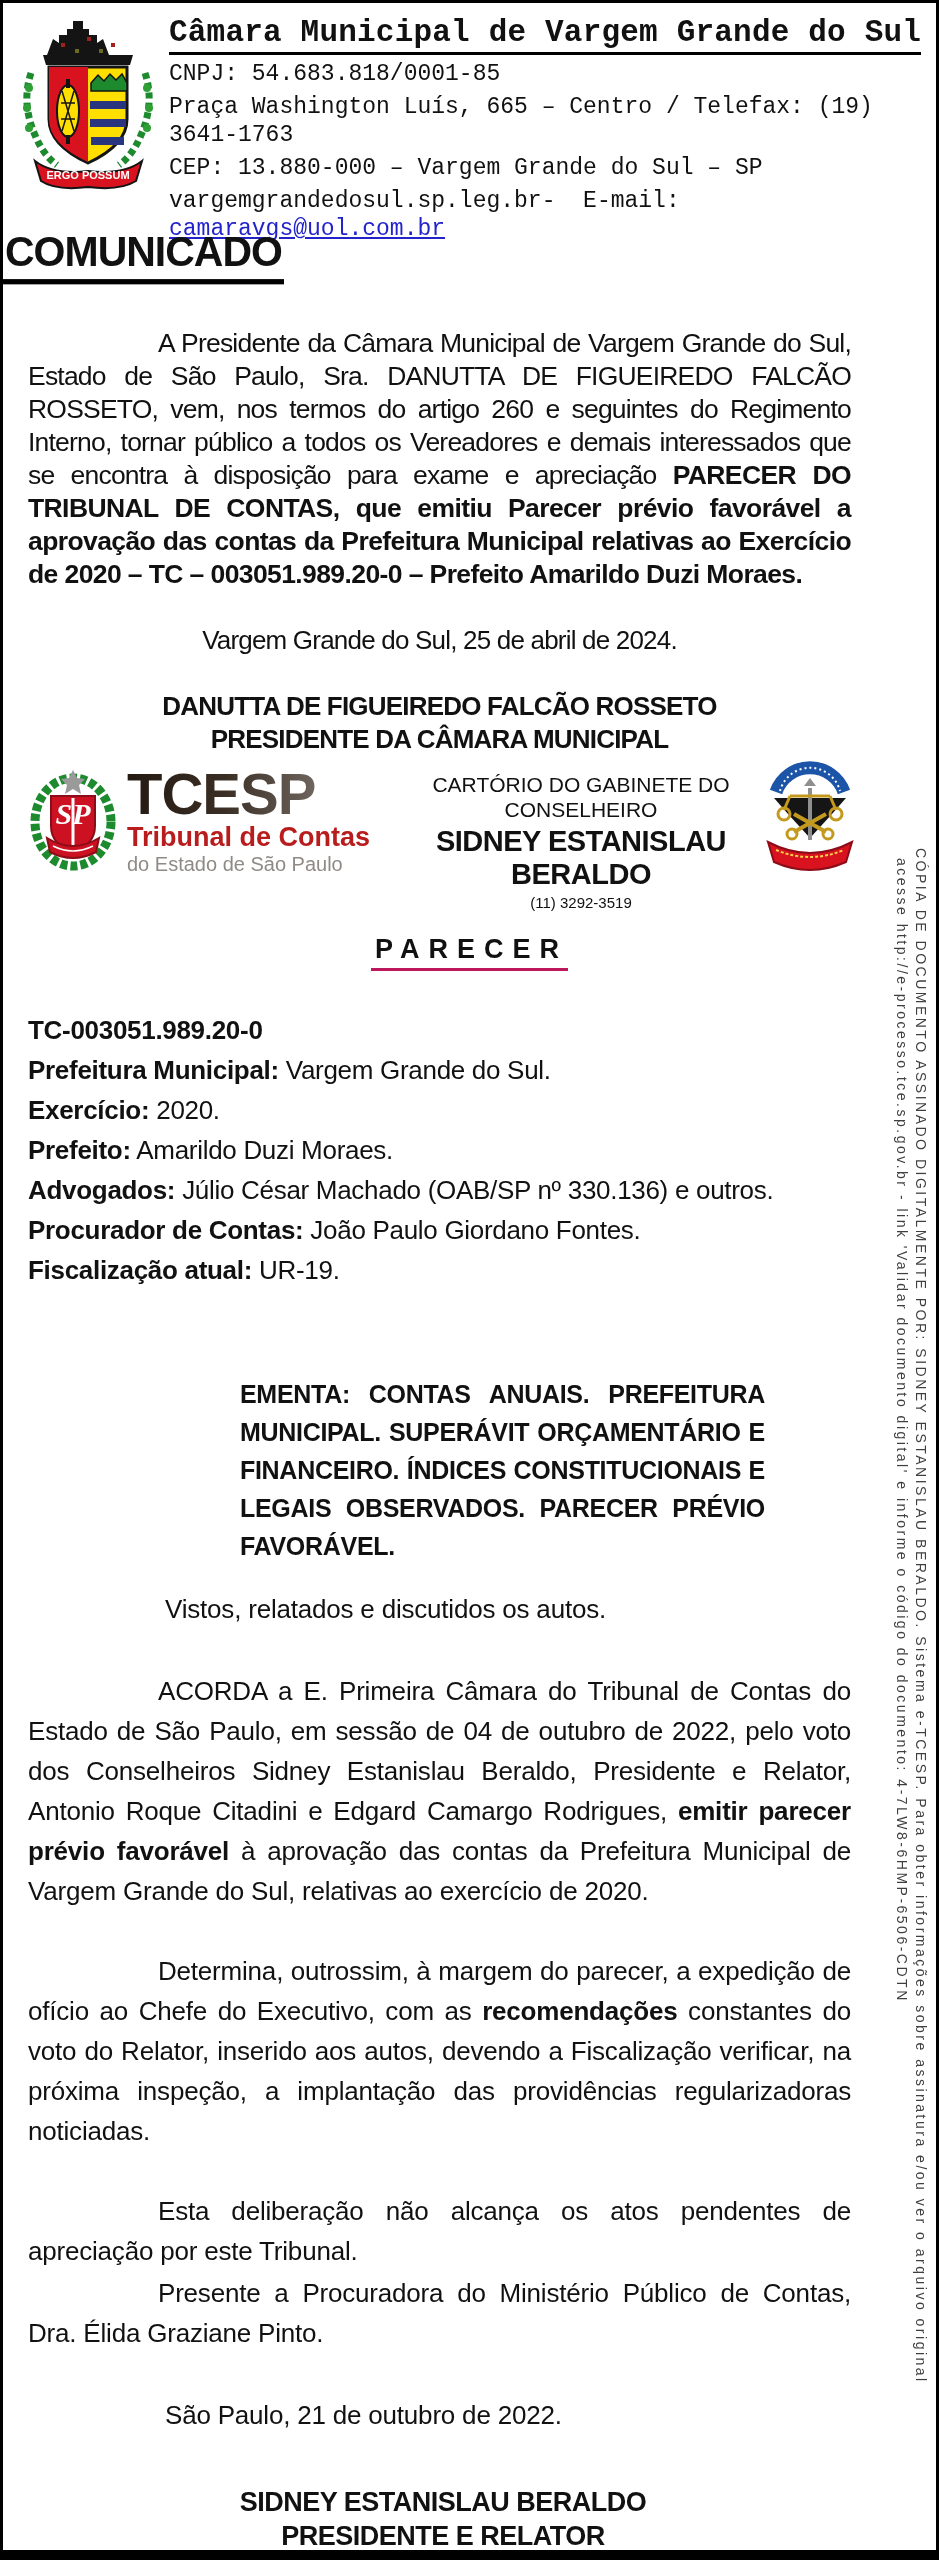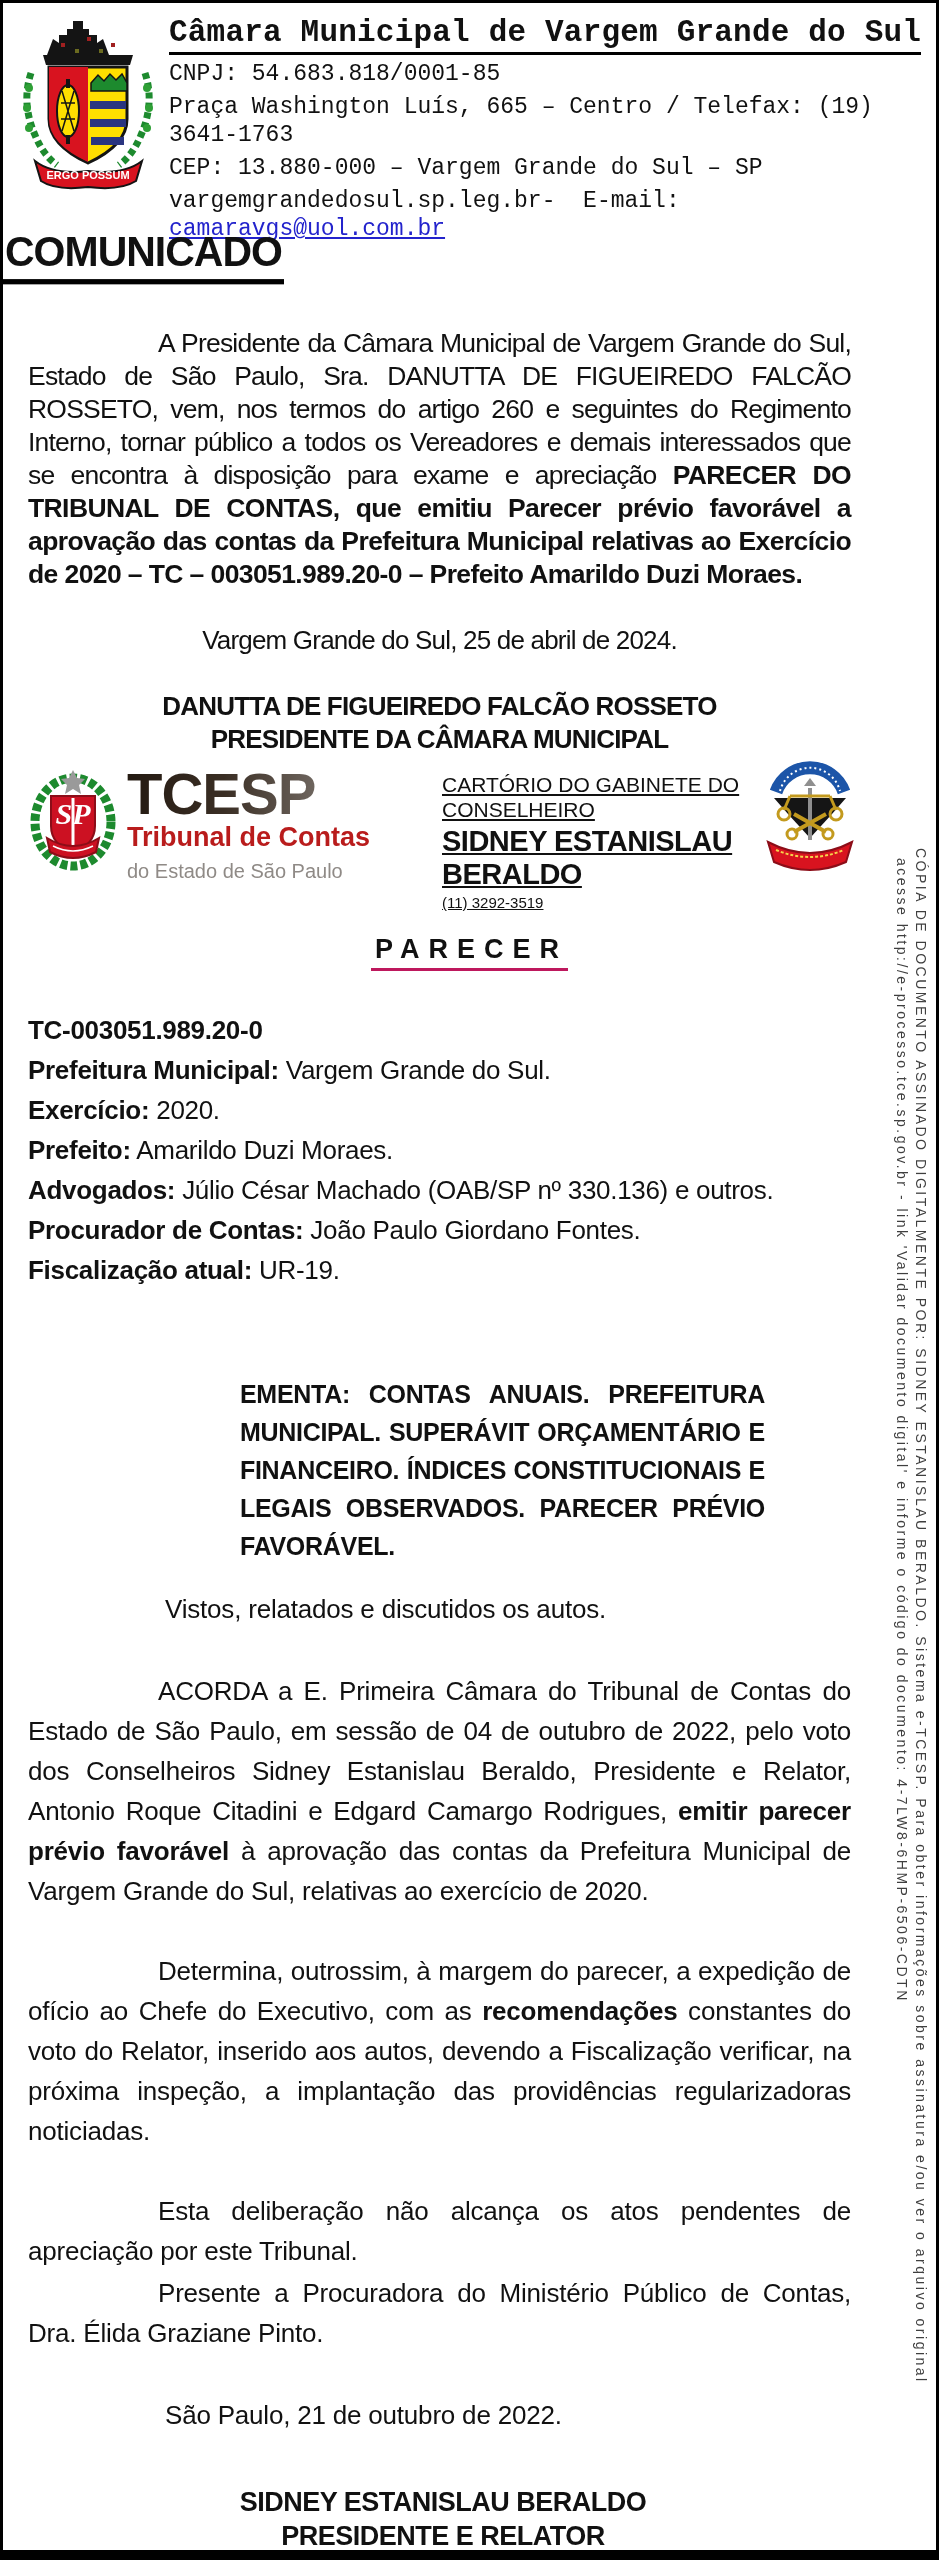--- a/index.html
+++ b/index.html
@@ -32,22 +32,22 @@
   
   .logos{position:relative; margin-top:10px; height:108px;}
   .tcesp{position:absolute; left:24px; top:0; display:flex; align-items:flex-start;}
   .tcesp-text{margin-left:8px; line-height:1;}
   .tcesp-acronym{
     font-size:58px; font-weight:bold; letter-spacing:-1px; line-height:56px;
     background:linear-gradient(90deg,#241a12 0%,#3a2e24 40%,#8d8681 100%);
     -webkit-background-clip:text; background-clip:text; color:transparent;
   }
   .tcesp-name{font-size:27px; font-weight:bold; color:#b91c1c; margin-top:2px;}
-  .tcesp-sub{font-size:20px; color:#8f8a86; margin-top:10px;}
-  .cartorio{position:absolute; left:439px; top:6px; width:350px; text-align:left;text-decoration:underline;}
+  .tcesp-sub{font-size:20px; color:#8f8a86; margin-top:3px;}
+  .cartorio{position:absolute; left:403px; top:6px; width:350px; text-align:center;}
   .cart-l{font-size:21px; line-height:25px;}
   .cart-name{font-size:29px; font-weight:bold; margin-top:3px; letter-spacing:-0.5px;}
   .cart-phone{font-size:15px; margin-top:3px;}
   .crest-right{position:absolute; left:757px; top:-8px;}
   
   .h-parecer{text-align:center; margin-top:60px;}
   .h-parecer span{display:inline-block; font-size:27px; font-weight:bold; letter-spacing:9px;
     border-bottom:3px solid #be185d; padding:0 0 3px 4px;}
   .fields{margin-top:46px; font-size:26px; letter-spacing:-0.3px;}
   .fields .row{margin-bottom:14px; line-height:26px;}

